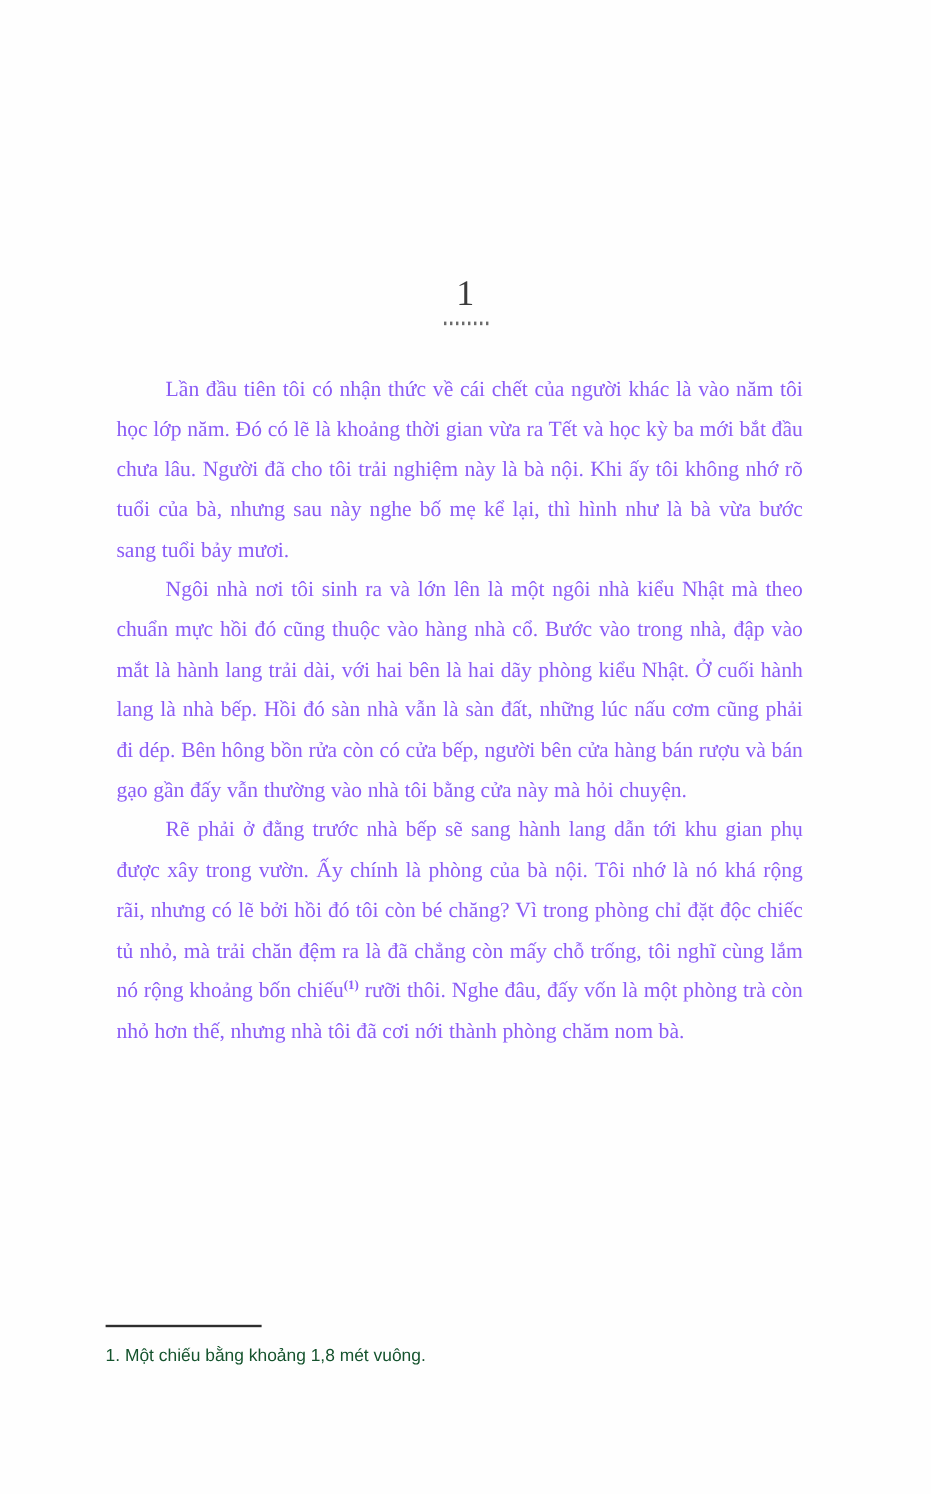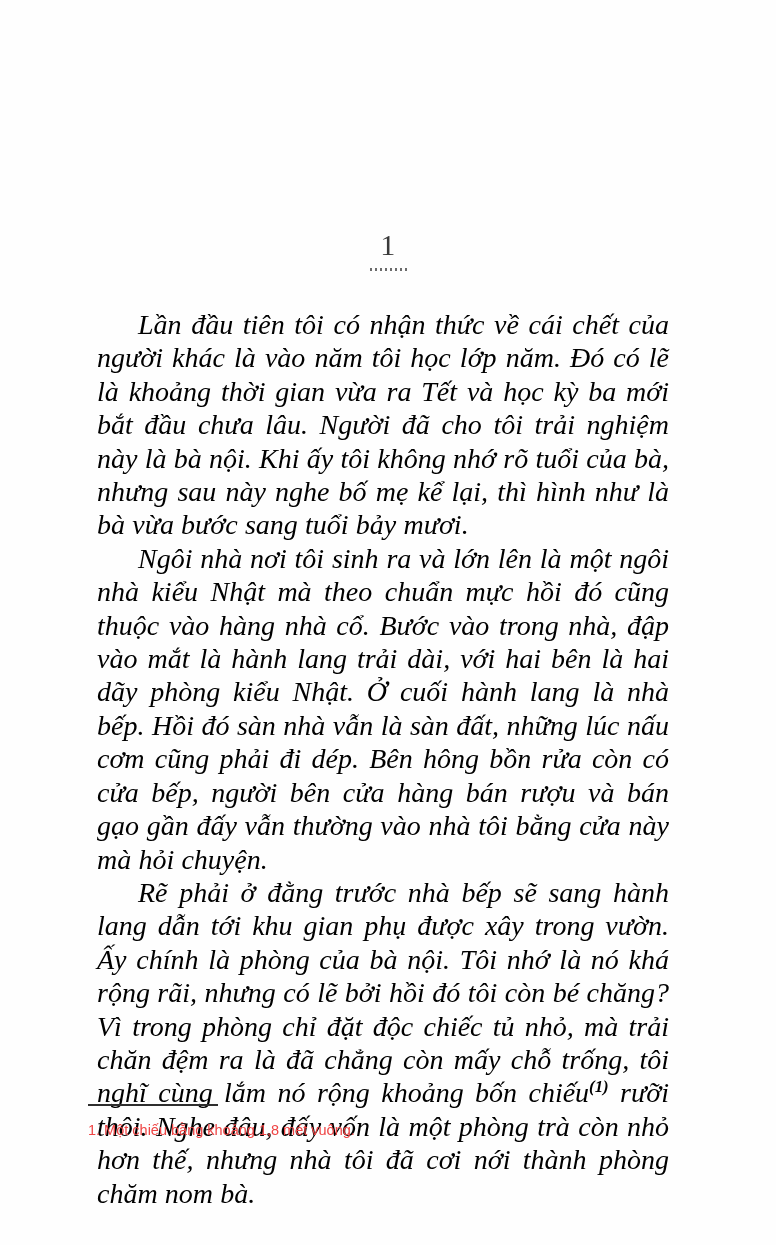--- a/index.html
+++ b/index.html
@@ -57,26 +57,25 @@
     position: absolute;
     top: 308px;
     left: 97px;
     width: 572px;
   }
   .para {
     margin: 0;
     text-align: justify;
     text-justify: inter-word;
     text-indent: 41px;
-    font-size: 28px;
+    font-size: 18px;
     line-height: 33.4px;
-    color: #000000;
+    color: #8b5cf6;
     hyphens: none;
     word-spacing: 0.2px;
-    font-style: italic;
   }
   .para + .para {
     margin-top: 0;
   }
   .para sup {
     font-size: 0.6em;
     vertical-align: super;
     line-height: 0;
     font-weight: 700;
   }
@@ -91,21 +90,21 @@
   .footnote-rule {
     width: 130px;
     height: 2px;
     background: #2e2e2e;
     margin: 0 0 14px 0;
   }
   .footnote-text {
     font-family: "Liberation Sans", "DejaVu Sans", sans-serif;
     font-size: 14.5px;
     line-height: 20px;
-    color: #ef4444;
+    color: #14532d;
     margin: 0;
   }
 </style>
 </head>
 <body>
 
 <div class="page">
 
   <div class="chapter-head">
     <div class="chapter-number">1</div>

